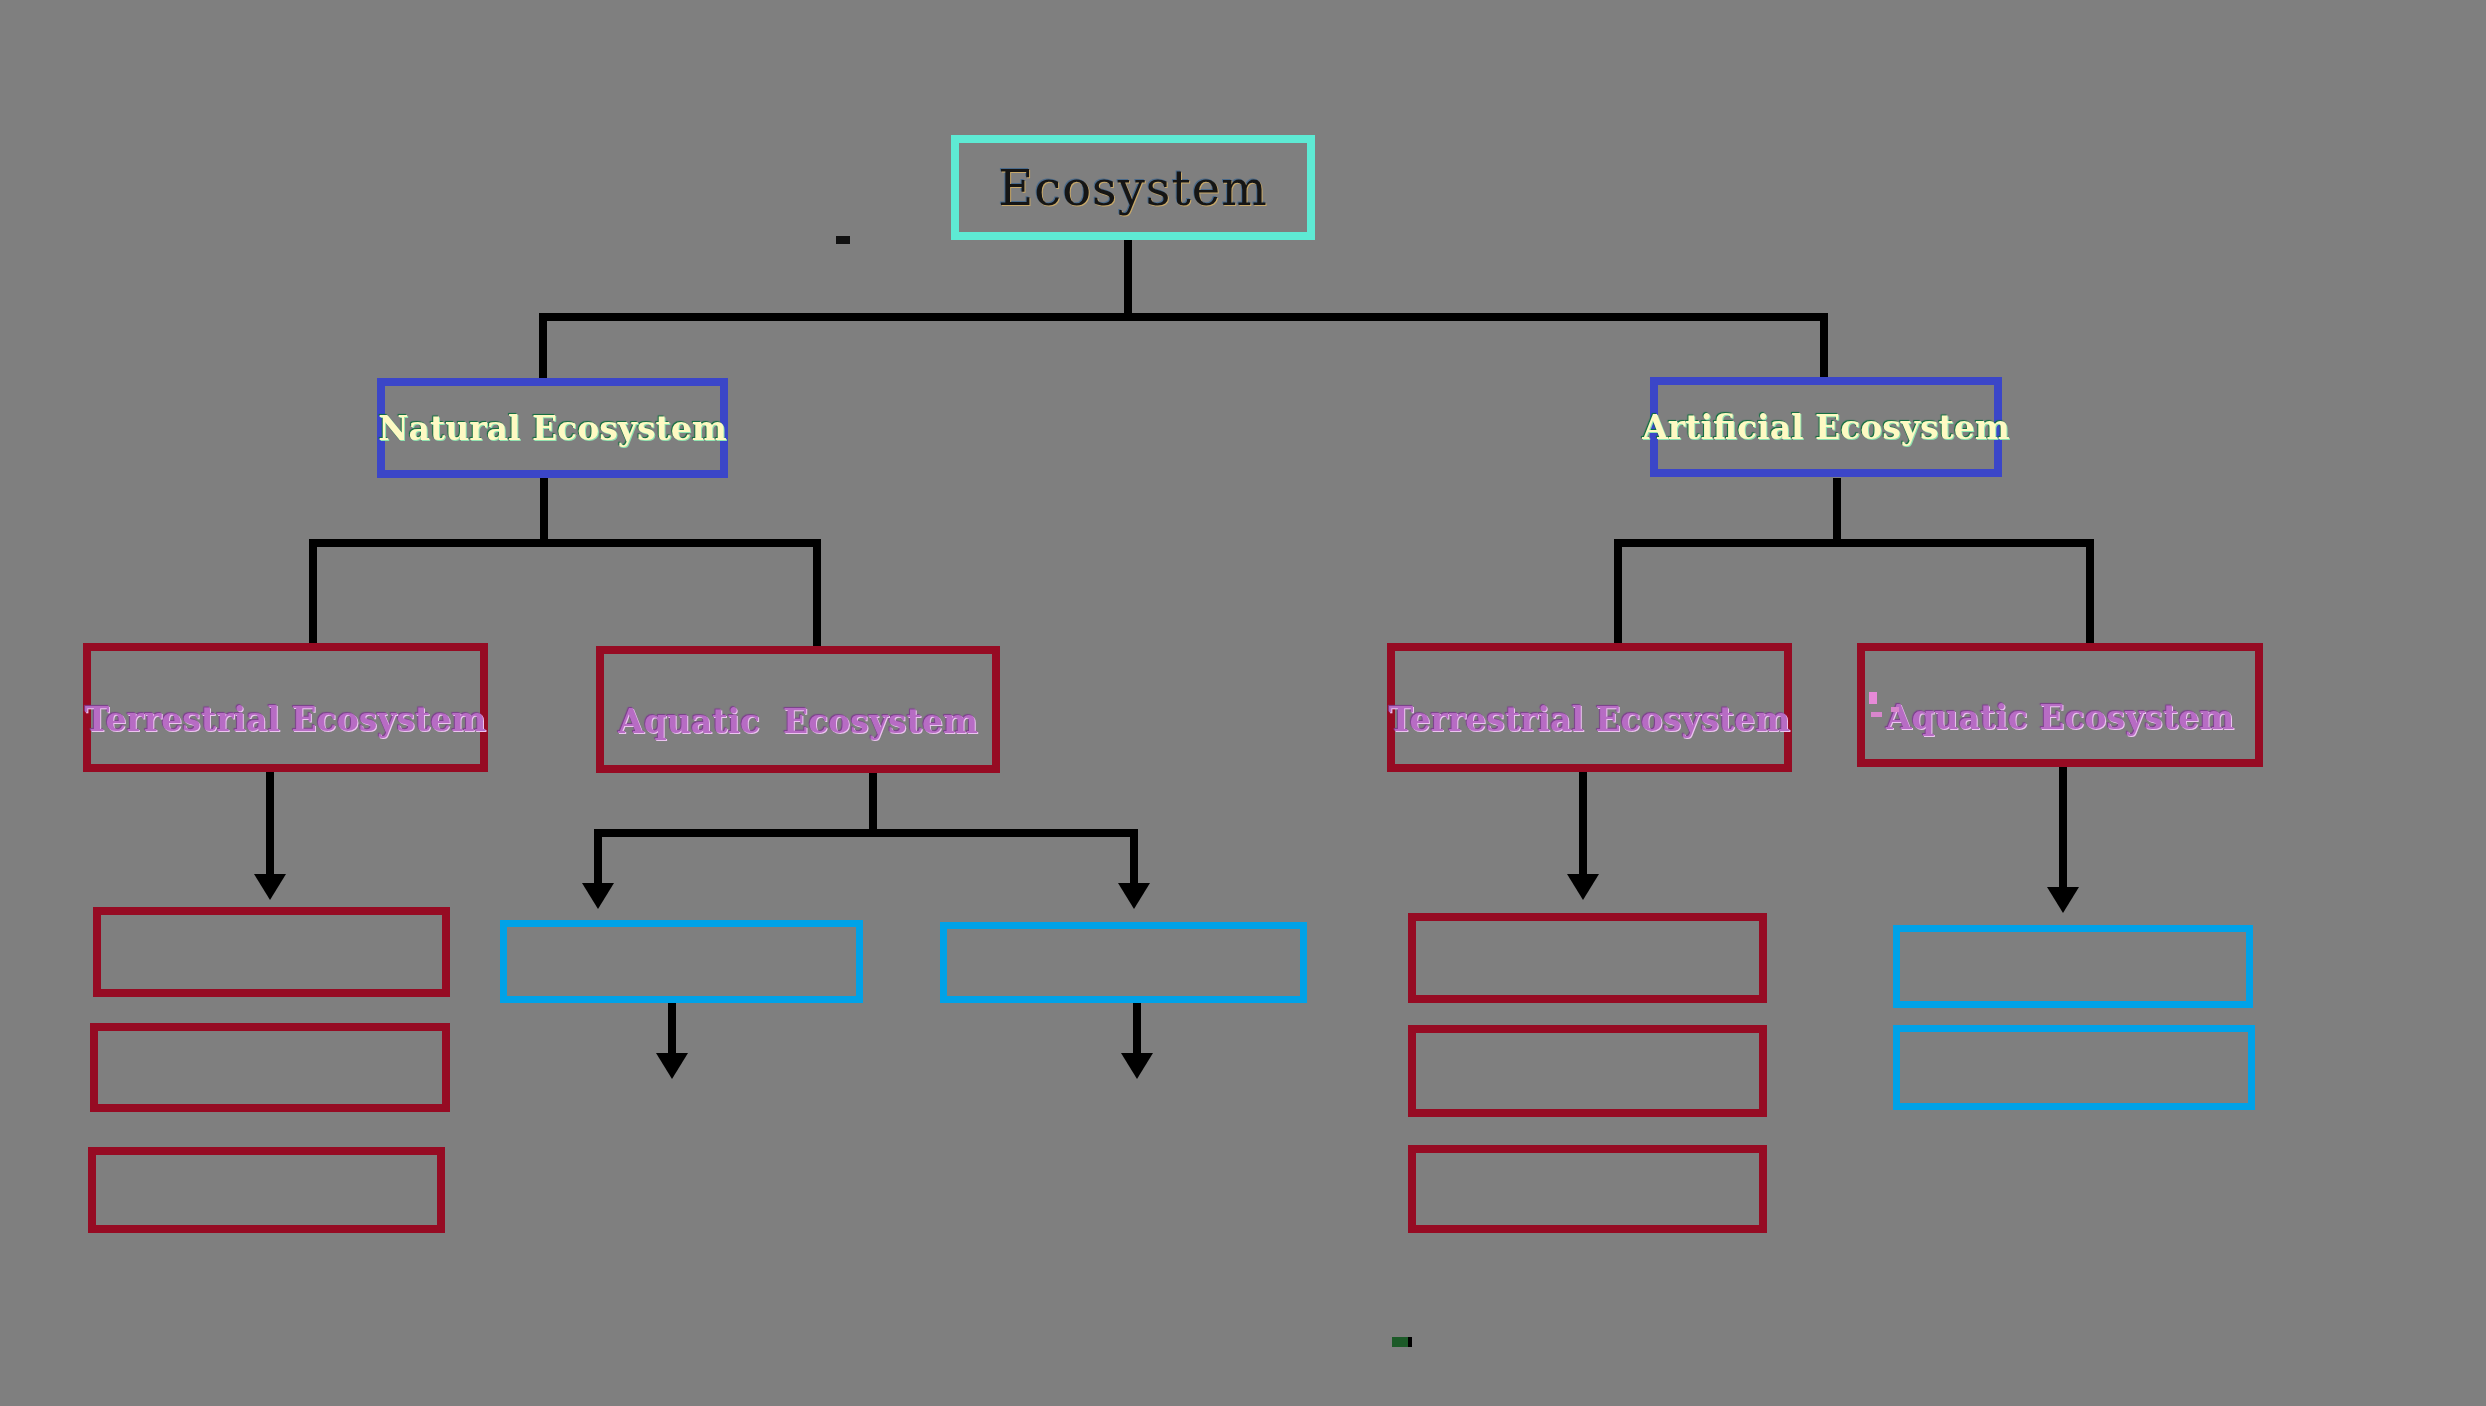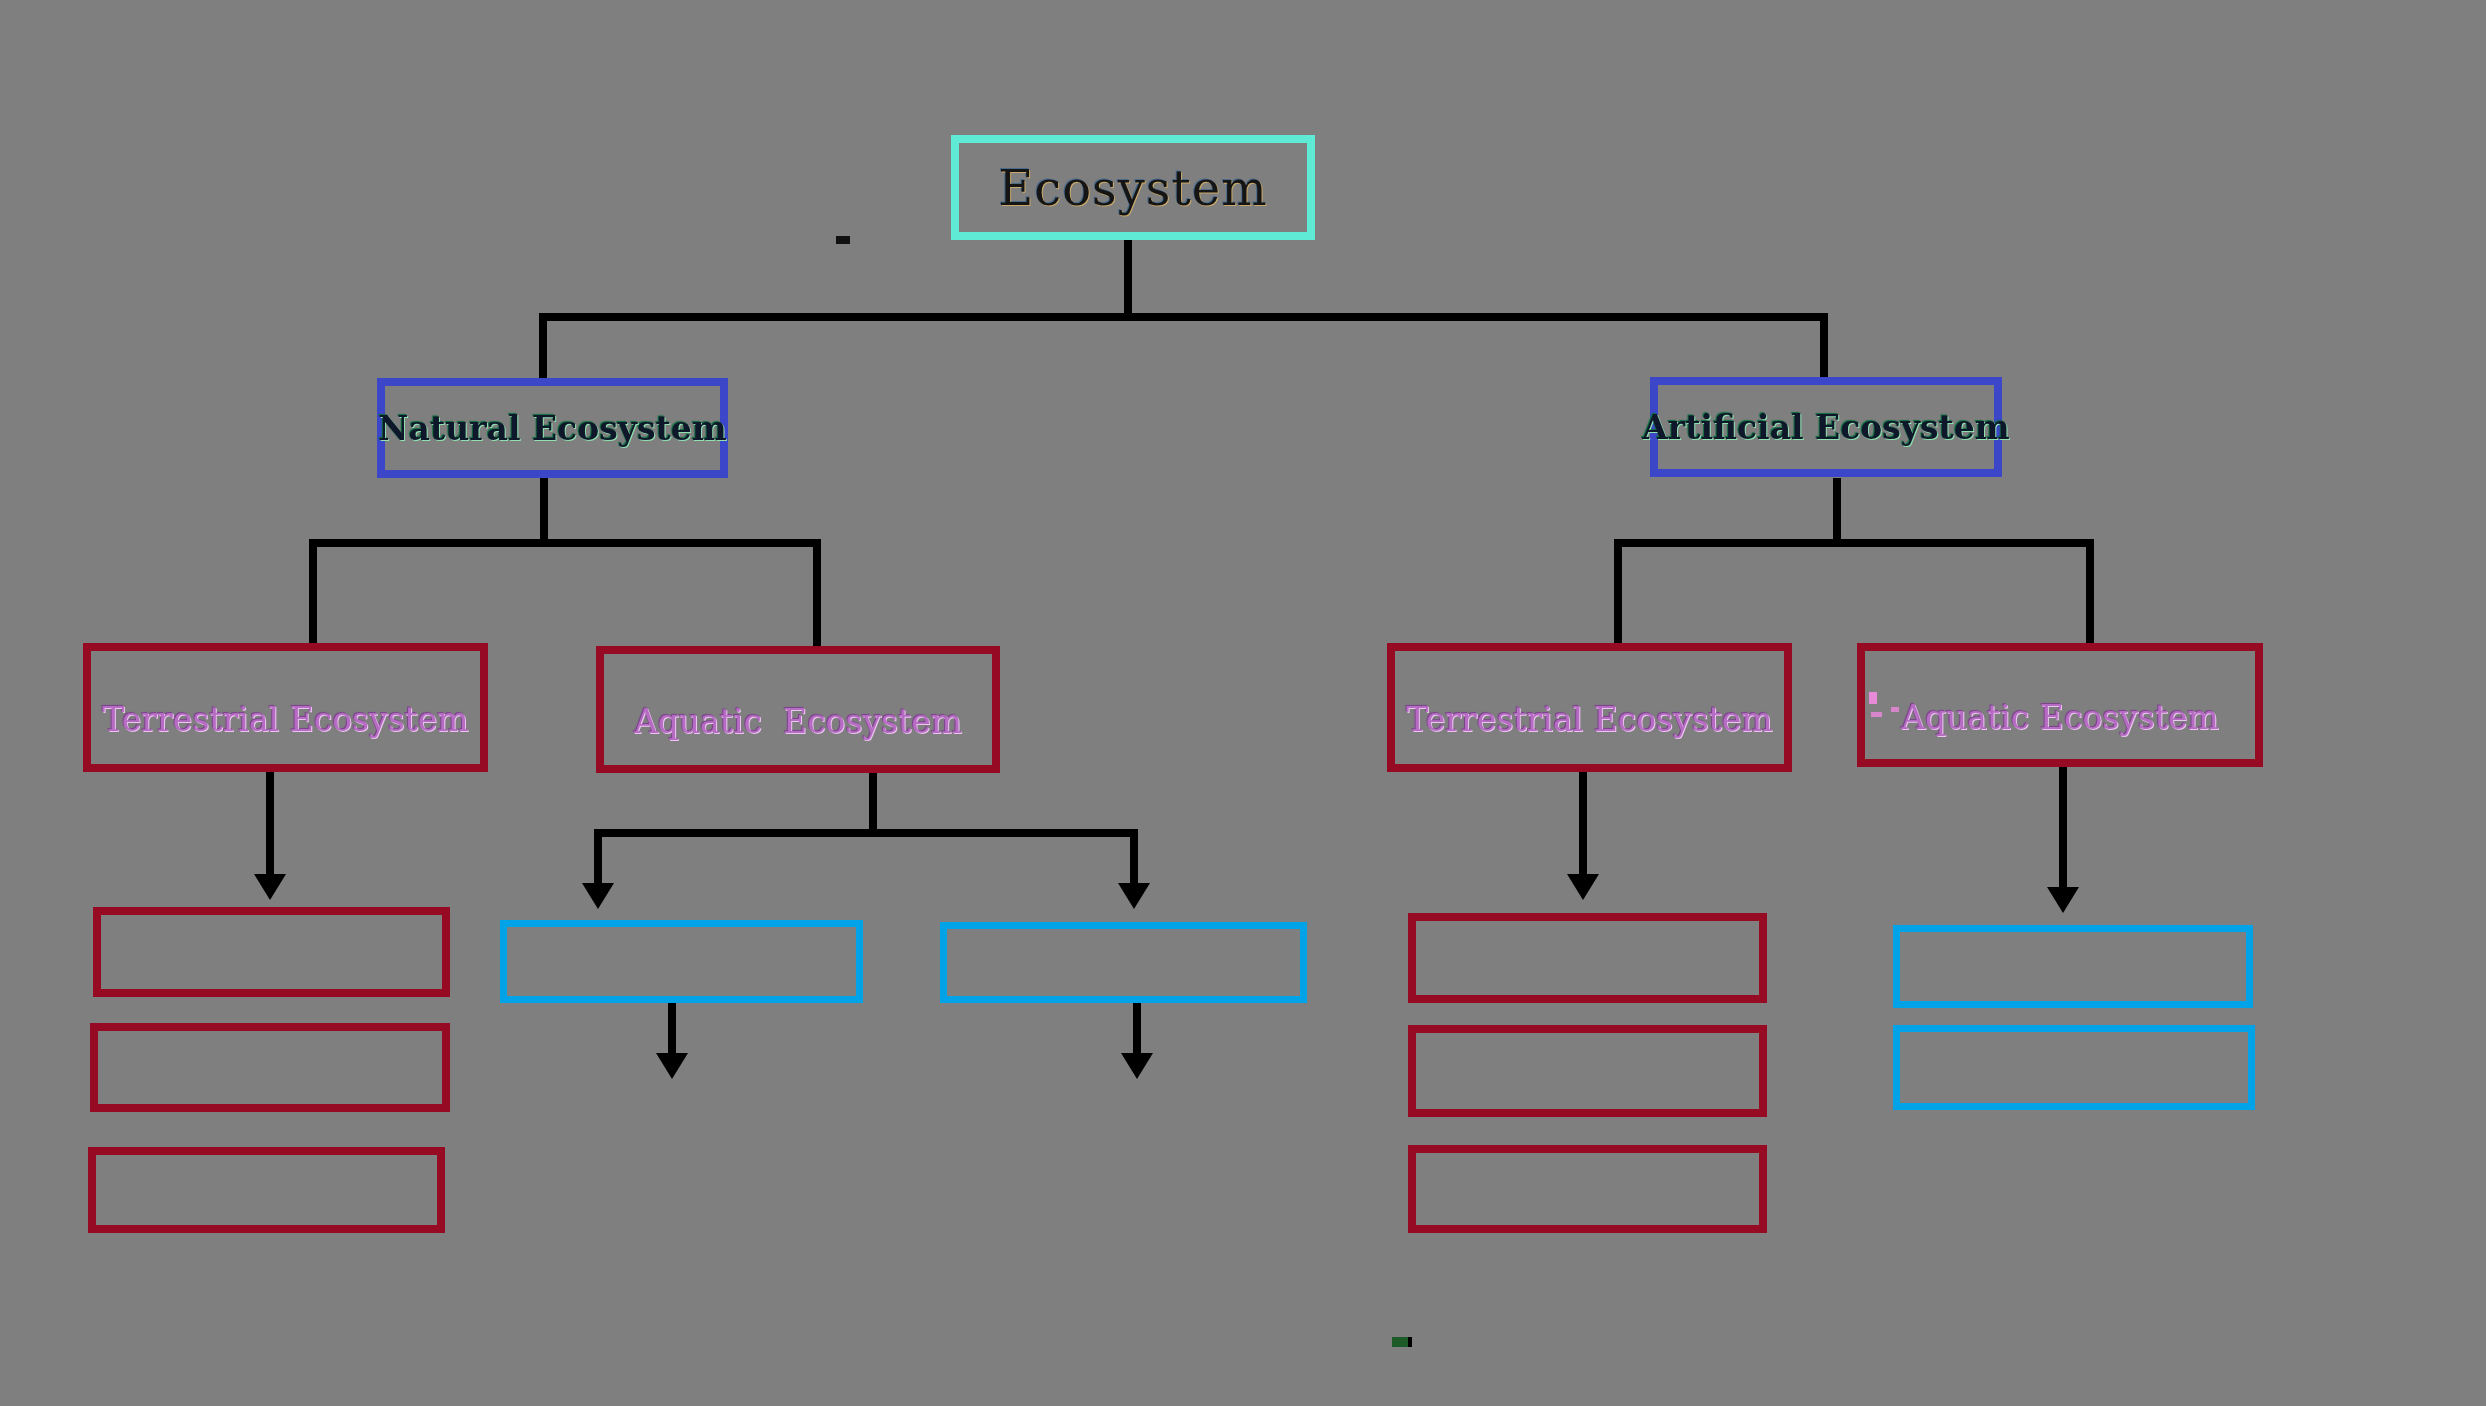--- a/index.html
+++ b/index.html
@@ -19,25 +19,25 @@
   .node .lbl{white-space:pre;}
   .root-node{border:8px solid #5eead4;}
   .blue-node{border:8px solid #3b46c8;}
   .red-node{border:8px solid #960b23;}
   .cyan-node{border:7px solid #00a2e8;}
   .root-text{
     color:#151515;font-size:48px;letter-spacing:1px;
     text-shadow:1px 1px 0 #c8a96a, -1px -1px 0 #4a6a8a;
   }
   .green-text{
-    color:#0f172a;font-size:33px;font-weight:bold;
+    color:#fef9c3;font-size:33px;font-weight:bold;
     text-shadow:1px 1px 0 #8fe2b0, -1px -1px 1px #0a6e3c;
   }
   .orchid-text{
-    color:#b76cc4;font-size:33px;font-weight:normal;
+    color:#b76cc4;font-size:33px;font-weight:bold;
     text-shadow:1px 1px 0 #ecc4f0, -1px -1px 1px #7d3f8e;
     margin-top:24px;
   }
   .line{position:absolute;background:#000;}
   .ah{
     position:absolute;width:0;height:0;
     border-left:16px solid transparent;
     border-right:16px solid transparent;
     border-top:26px solid #000;
   }

